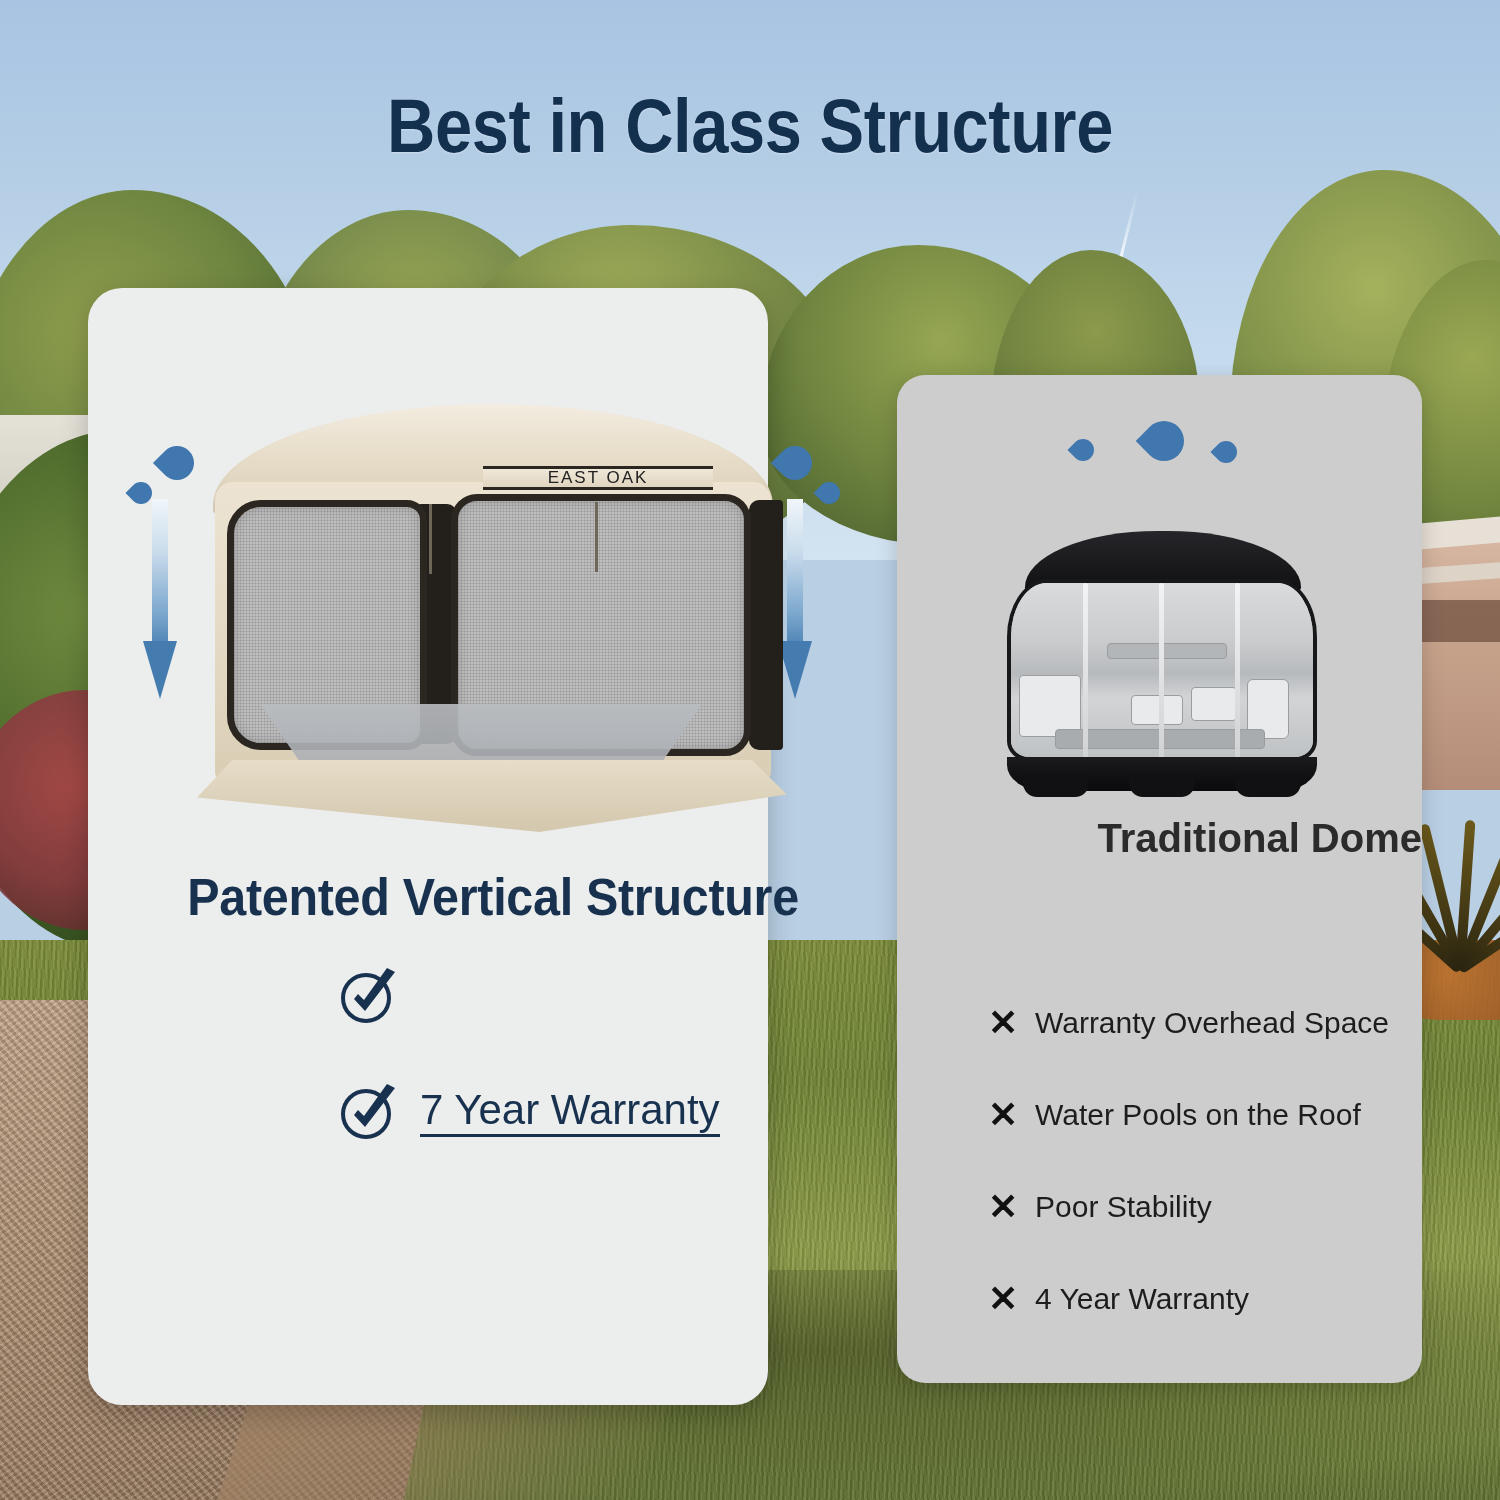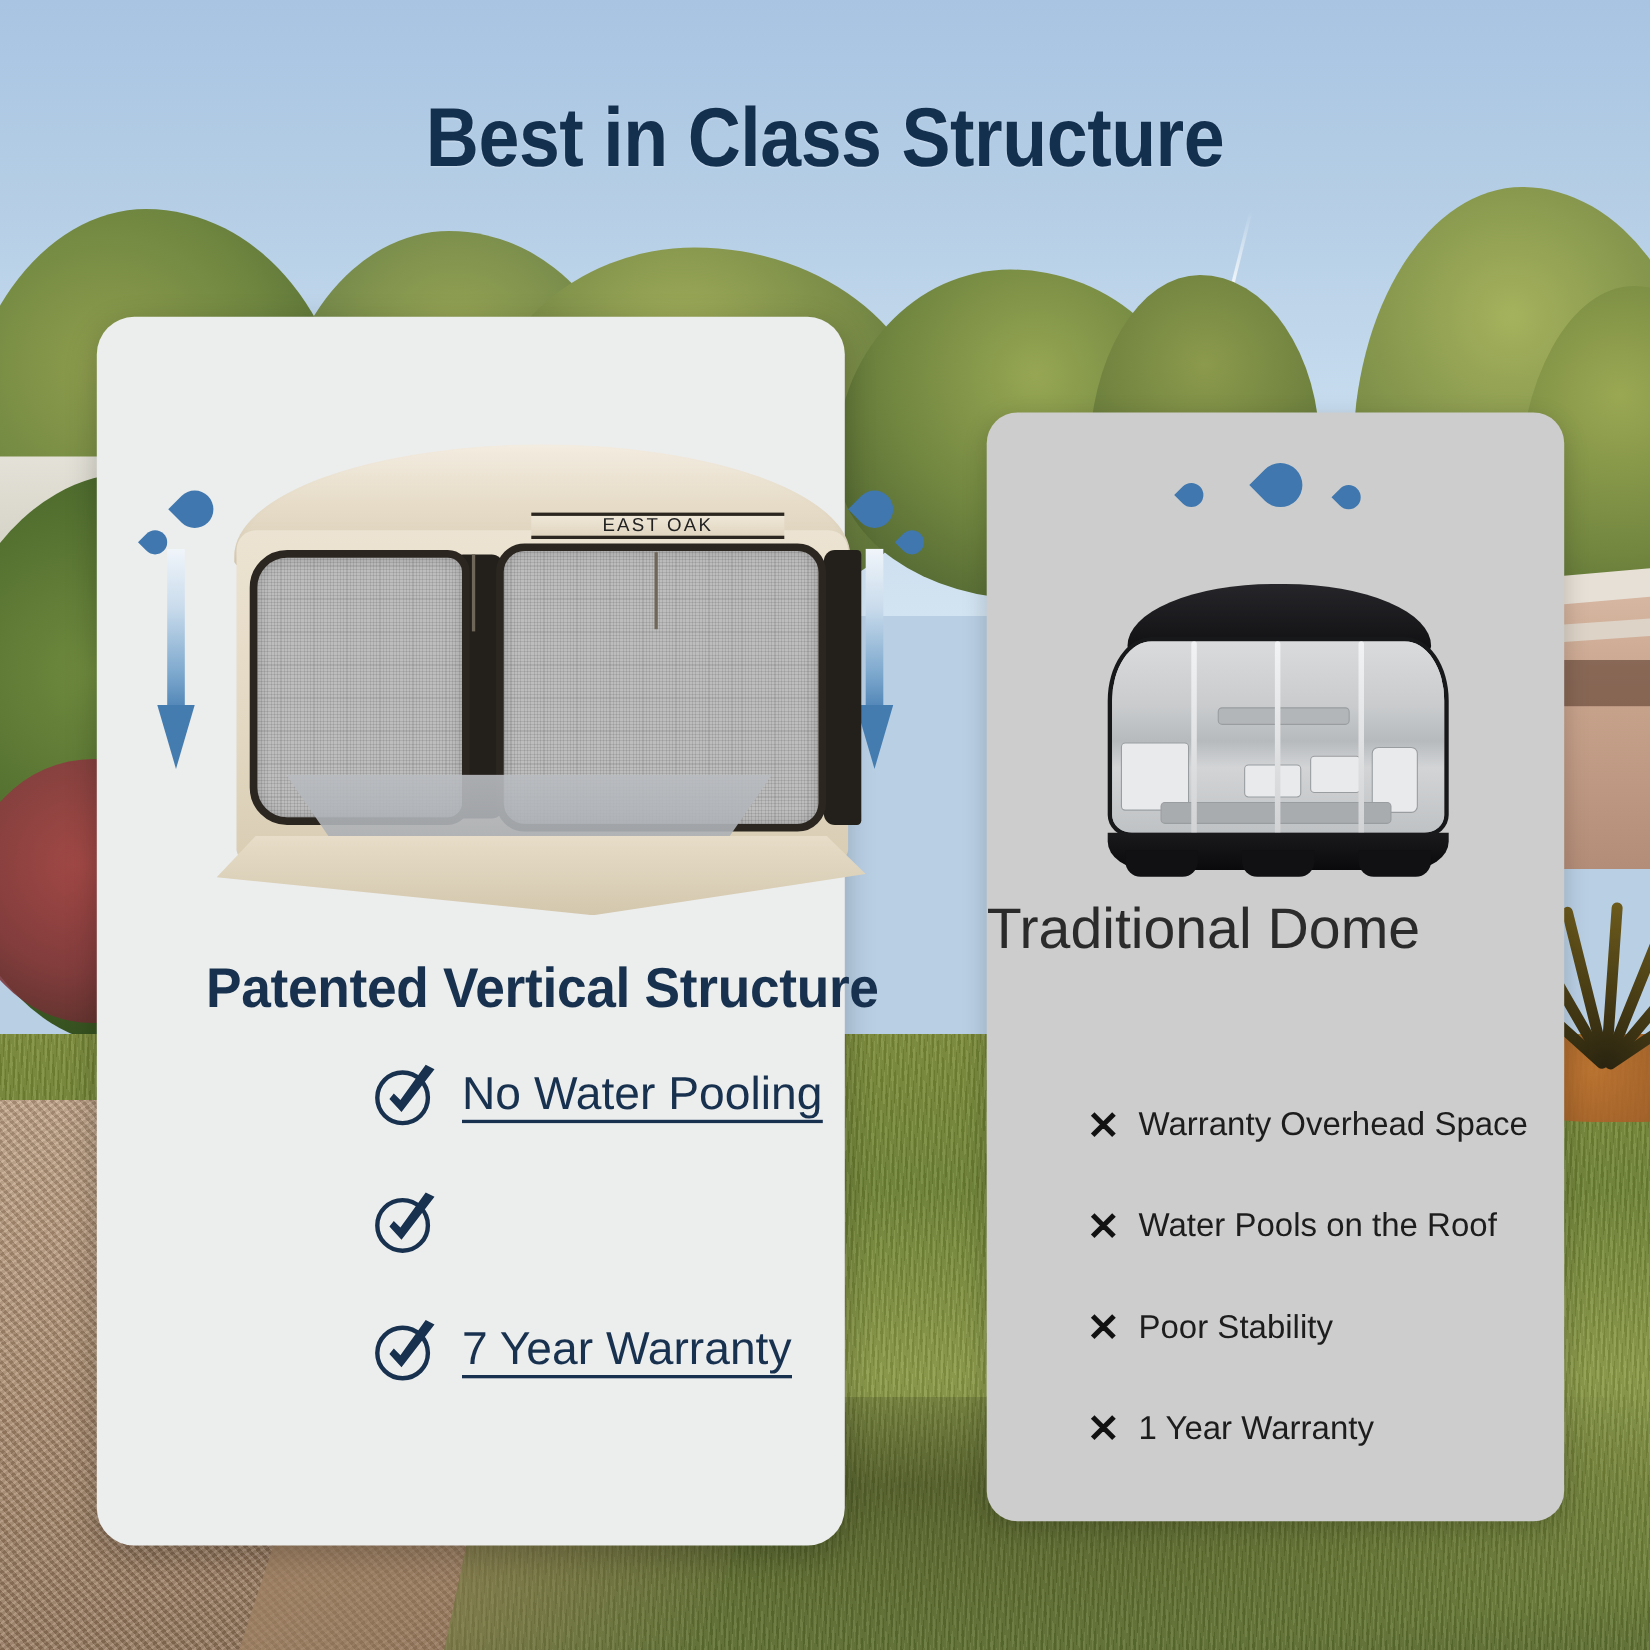--- a/index.html
+++ b/index.html
@@ -278,22 +278,22 @@
   .dome-seam{ position:absolute; top:0; width:5px; height:182px;
     background:linear-gradient(180deg,#f2f3f4,#cfd1d3); border-radius:3px; }
   .dome-base{
     position:absolute; left:0; bottom:-8px; width:310px; height:34px;
     background:linear-gradient(180deg,#1a1a1d,#0a0a0c);
     border-radius:0 0 38px 38px / 0 0 26px 26px;
   }
   .dome-foot{ position:absolute; bottom:-14px; width:66px; height:24px; background:#111113; border-radius:0 0 14px 14px;}
 
   .h2-right{
-    position:absolute; left:0; top:440px; width:525px; text-align:left;
-    font-size:52px; font-weight:normal; color:#2b2b2b; line-height:1.18;
+    position:absolute; left:0; top:440px; width:525px; text-align:right;
+    font-size:40px; font-weight:bold; color:#2b2b2b; line-height:1.18;
   }
   .x-list{ position:absolute; left:0; top:630px; width:525px; }
   .x-row{ display:flex; align-items:center; margin:0 0 56px 0; padding-left:88px; }
   .x-icon{
     width:36px; height:36px; flex:0 0 36px; margin-right:14px;
     display:flex; align-items:center; justify-content:center;
     font-size:36px; line-height:1; color:#111; font-weight:bold;
   }
   .x-label{ font-size:30px; color:#1d1d1d; }
 </style>
@@ -384,21 +384,21 @@
     <div class="x-row">
       <span class="x-icon">✕</span>
       <span class="x-label">Water Pools on the Roof</span>
     </div>
     <div class="x-row">
       <span class="x-icon">✕</span>
       <span class="x-label">Poor Stability</span>
     </div>
     <div class="x-row">
       <span class="x-icon">✕</span>
-      <span class="x-label">1 Year Warranty</span>
+      <span class="x-label">4 Year Warranty</span>
     </div>
   </div>
 </div>
 
 <div class="card-left">
 
   <div class="prod">
     <div class="runoff-arc"></div>
 
     <div class="drop dropbig" style="left:72px; top:112px;"></div>
@@ -429,29 +429,20 @@
       <div class="gz-floor"></div>
       <div class="gz-label">EAST OAK</div>
     </div>
   </div>
 
   <div class="h2-left">Patented Vertical Structure</div>
 
   <div class="check-list">
 
 
-    <div class="check-row">
-      <span class="check-icon">
-        <svg width="62" height="62" viewBox="0 0 62 62">
-          <circle cx="28" cy="34" r="23" fill="none" stroke="#17314f" stroke-width="4"></circle>
-          <path d="M16 35 L27 47 L57 8 L49 4 L26 36 L20 30 Z" fill="#17314f"></path>
-        </svg>
-      </span>
-      <span class="check-label">No Water Pooling</span>
-    </div>
 
     <div class="check-row">
       <span class="check-icon">
         <svg width="62" height="62" viewBox="0 0 62 62">
           <circle cx="28" cy="34" r="23" fill="none" stroke="#17314f" stroke-width="4"></circle>
           <path d="M16 35 L27 47 L57 8 L49 4 L26 36 L20 30 Z" fill="#17314f"></path>
         </svg>
       </span>
     </div>
 

